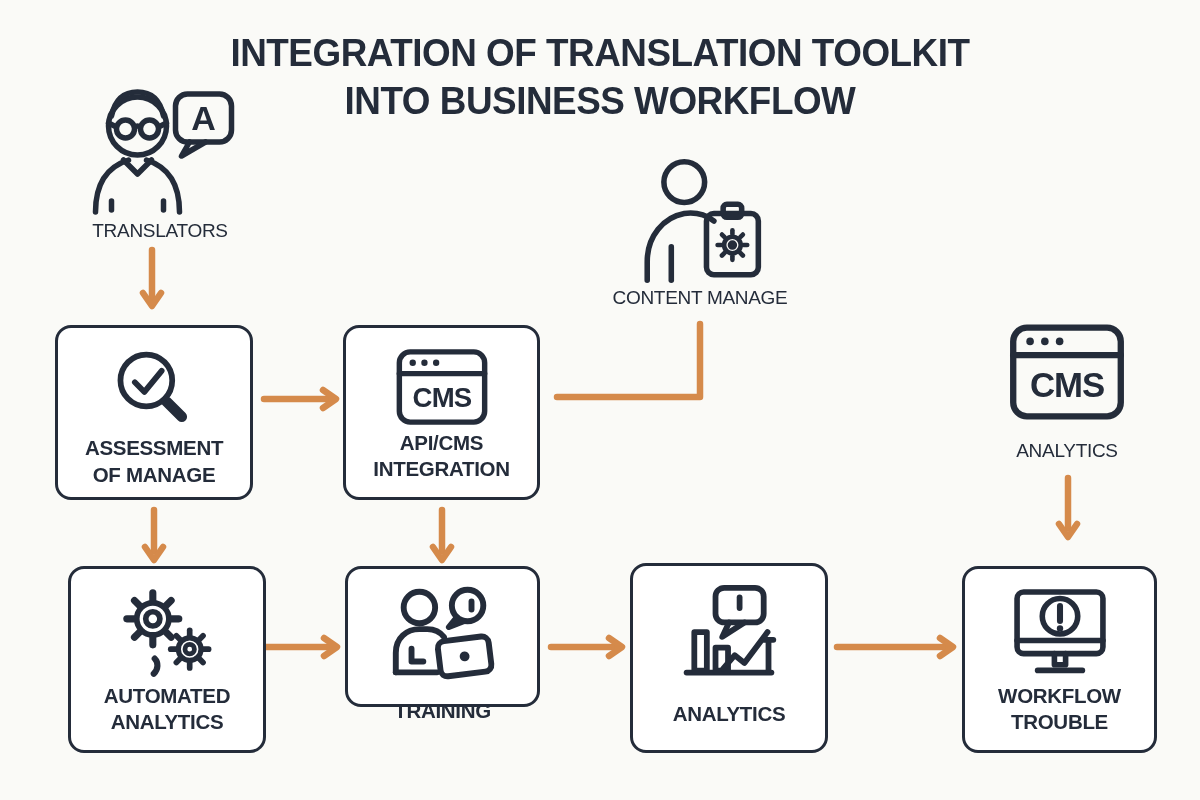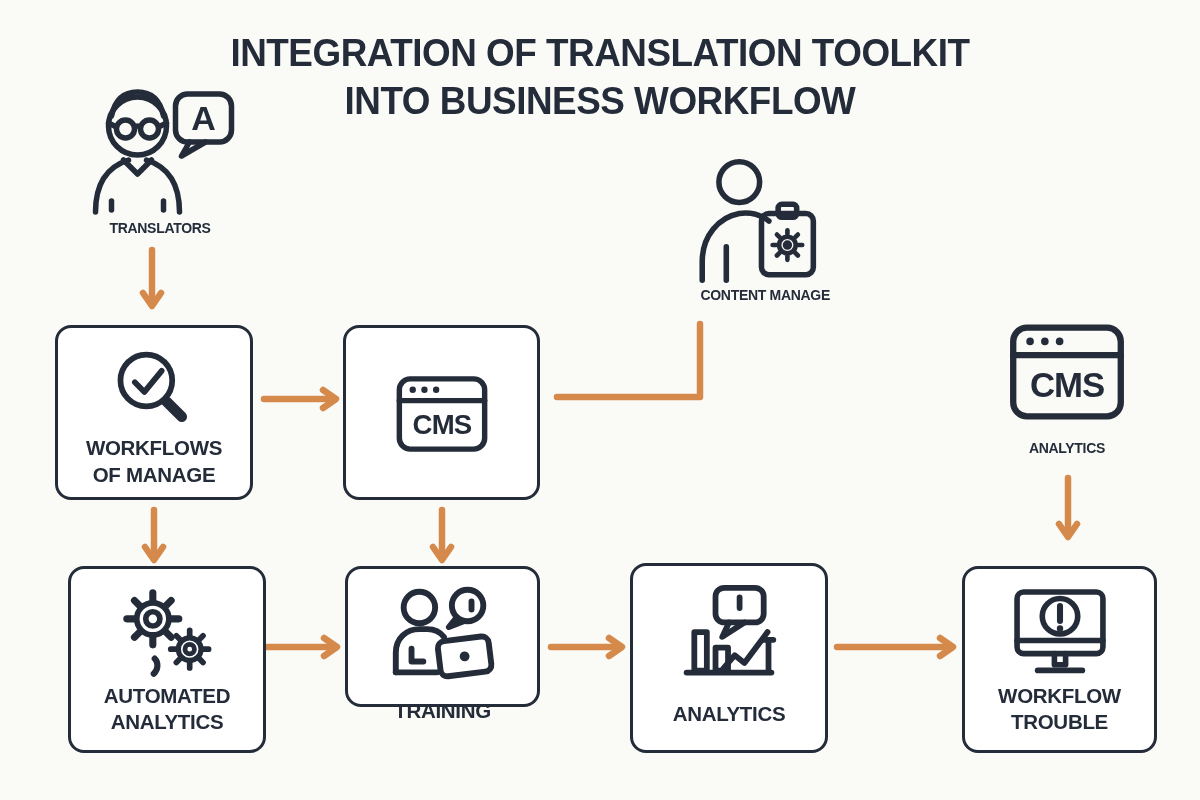--- a/index.html
+++ b/index.html
@@ -16,21 +16,21 @@
   .connectors .stroke{stroke:var(--accent);stroke-width:6.5;fill:none;stroke-linecap:round;stroke-linejoin:round;}
 
   .box{position:absolute;background:var(--box-background);border:3.5px solid var(--ink);border-radius:16px;
        display:flex;flex-direction:column;align-items:center;justify-content:space-between;
        padding:16px 6px 14px;}
   .box-icon{flex:1;display:flex;align-items:center;justify-content:center;}
   .box-label{min-height:52px;display:flex;flex-direction:column;justify-content:center;align-items:center;
              color:var(--ink);font-weight:700;font-size:20.5px;line-height:1.3;letter-spacing:-0.3px;text-align:center;}
 
   .actor{position:absolute;display:flex;flex-direction:column;align-items:center;}
-  .actor-label{color:var(--ink);font-weight:700;font-size:14px;letter-spacing:-0.3px;text-align:center;white-space:nowrap;}
+  .actor-label{color:var(--ink);font-weight:400;font-size:19px;letter-spacing:-0.3px;text-align:center;white-space:nowrap;}
 
   svg.lineart{stroke:var(--ink);fill:none;stroke-linecap:round;stroke-linejoin:round;}
   svg.lineart text{stroke:none;fill:var(--ink);font-family:"Liberation Sans",sans-serif;font-weight:700;}
   svg.lineart .fillink{fill:var(--ink);stroke:none;}
 </style>
 </head>
 <body>
 
 <div class="canvas">
 
@@ -93,21 +93,21 @@
         <path d="M36,125 L36,134"></path>
         <path d="M88,125 L88,134"></path>
         <rect x="100" y="18" width="56" height="48" rx="12"></rect>
         <path d="M114,66 L106,80 L130,66"></path>
         <text x="128" y="54" text-anchor="middle" font-size="34">A</text>
       </svg>
     </div>
     <div class="actor-label">TRANSLATORS</div>
   </div>
 
-  <div class="actor" style="left:570px;top:158px;width:260px;align-items:flex-end;">
+  <div class="actor" style="left:570px;top:158px;width:260px;">
     <div>
       <svg class="lineart" width="150" height="125" viewBox="0 0 150 135" stroke-width="6">
         <circle cx="58" cy="26" r="22"></circle>
         <path d="M18,132 L18,112 C18,84 36,64 58,60 C72,58 82,62 90,68"></path>
         <path d="M44,132 L44,96"></path>
         <rect x="82" y="60" width="56" height="66" rx="8"></rect>
         <rect x="100" y="50" width="20" height="14" rx="4"></rect>
         <g stroke-width="5">
           <circle cx="110" cy="94" r="9"></circle>
           <circle cx="110" cy="94" r="2.6"></circle>
@@ -141,35 +141,39 @@
 
   <div class="box" style="left:55px;top:325px;width:198px;height:175px;">
     <div class="box-icon">
       <svg class="lineart" width="96" height="92" viewBox="0 0 100 96" stroke-width="6">
         <circle cx="42" cy="38" r="27"></circle>
         <path d="M30,40 L40,50 L58,28"></path>
         <line x1="63" y1="60" x2="79" y2="76" stroke-width="11"></line>
       </svg>
     </div>
     <div class="box-label">
-      <span>WORKFLOWS</span>
+      <span>ASSESSMENT</span>
       <span>OF MANAGE</span>
     </div>
   </div>
 
   <div class="box" style="left:343px;top:325px;width:197px;height:175px;">
     <div class="box-icon">
       <svg class="lineart" width="92" height="78" viewBox="0 0 110 92" stroke-width="6.5">
         <rect x="4" y="4" width="102" height="84" rx="13"></rect>
         <line x1="4" y1="30" x2="106" y2="30"></line>
         <circle class="fillink" cx="20" cy="17" r="3.8"></circle>
         <circle class="fillink" cx="34" cy="17" r="3.8"></circle>
         <circle class="fillink" cx="48" cy="17" r="3.8"></circle>
         <text x="55" y="70" text-anchor="middle" font-size="33" letter-spacing="-1">CMS</text>
       </svg>
+    </div>
+    <div class="box-label">
+      <span>API/CMS</span>
+      <span>INTEGRATION</span>
     </div>
   </div>
 
   <div class="box" style="left:55px;top:566px;width:198px;height:187px;margin-left:13px;">
     <div class="box-icon">
       <svg class="lineart" width="104" height="96" viewBox="0 0 110 100" stroke-width="6">
         <circle cx="40" cy="34" r="17"></circle>
         <circle cx="40" cy="34" r="7.5"></circle>
         <g stroke-width="7.5">
           <line x1="60" y1="34" x2="67.5" y2="34"></line>

